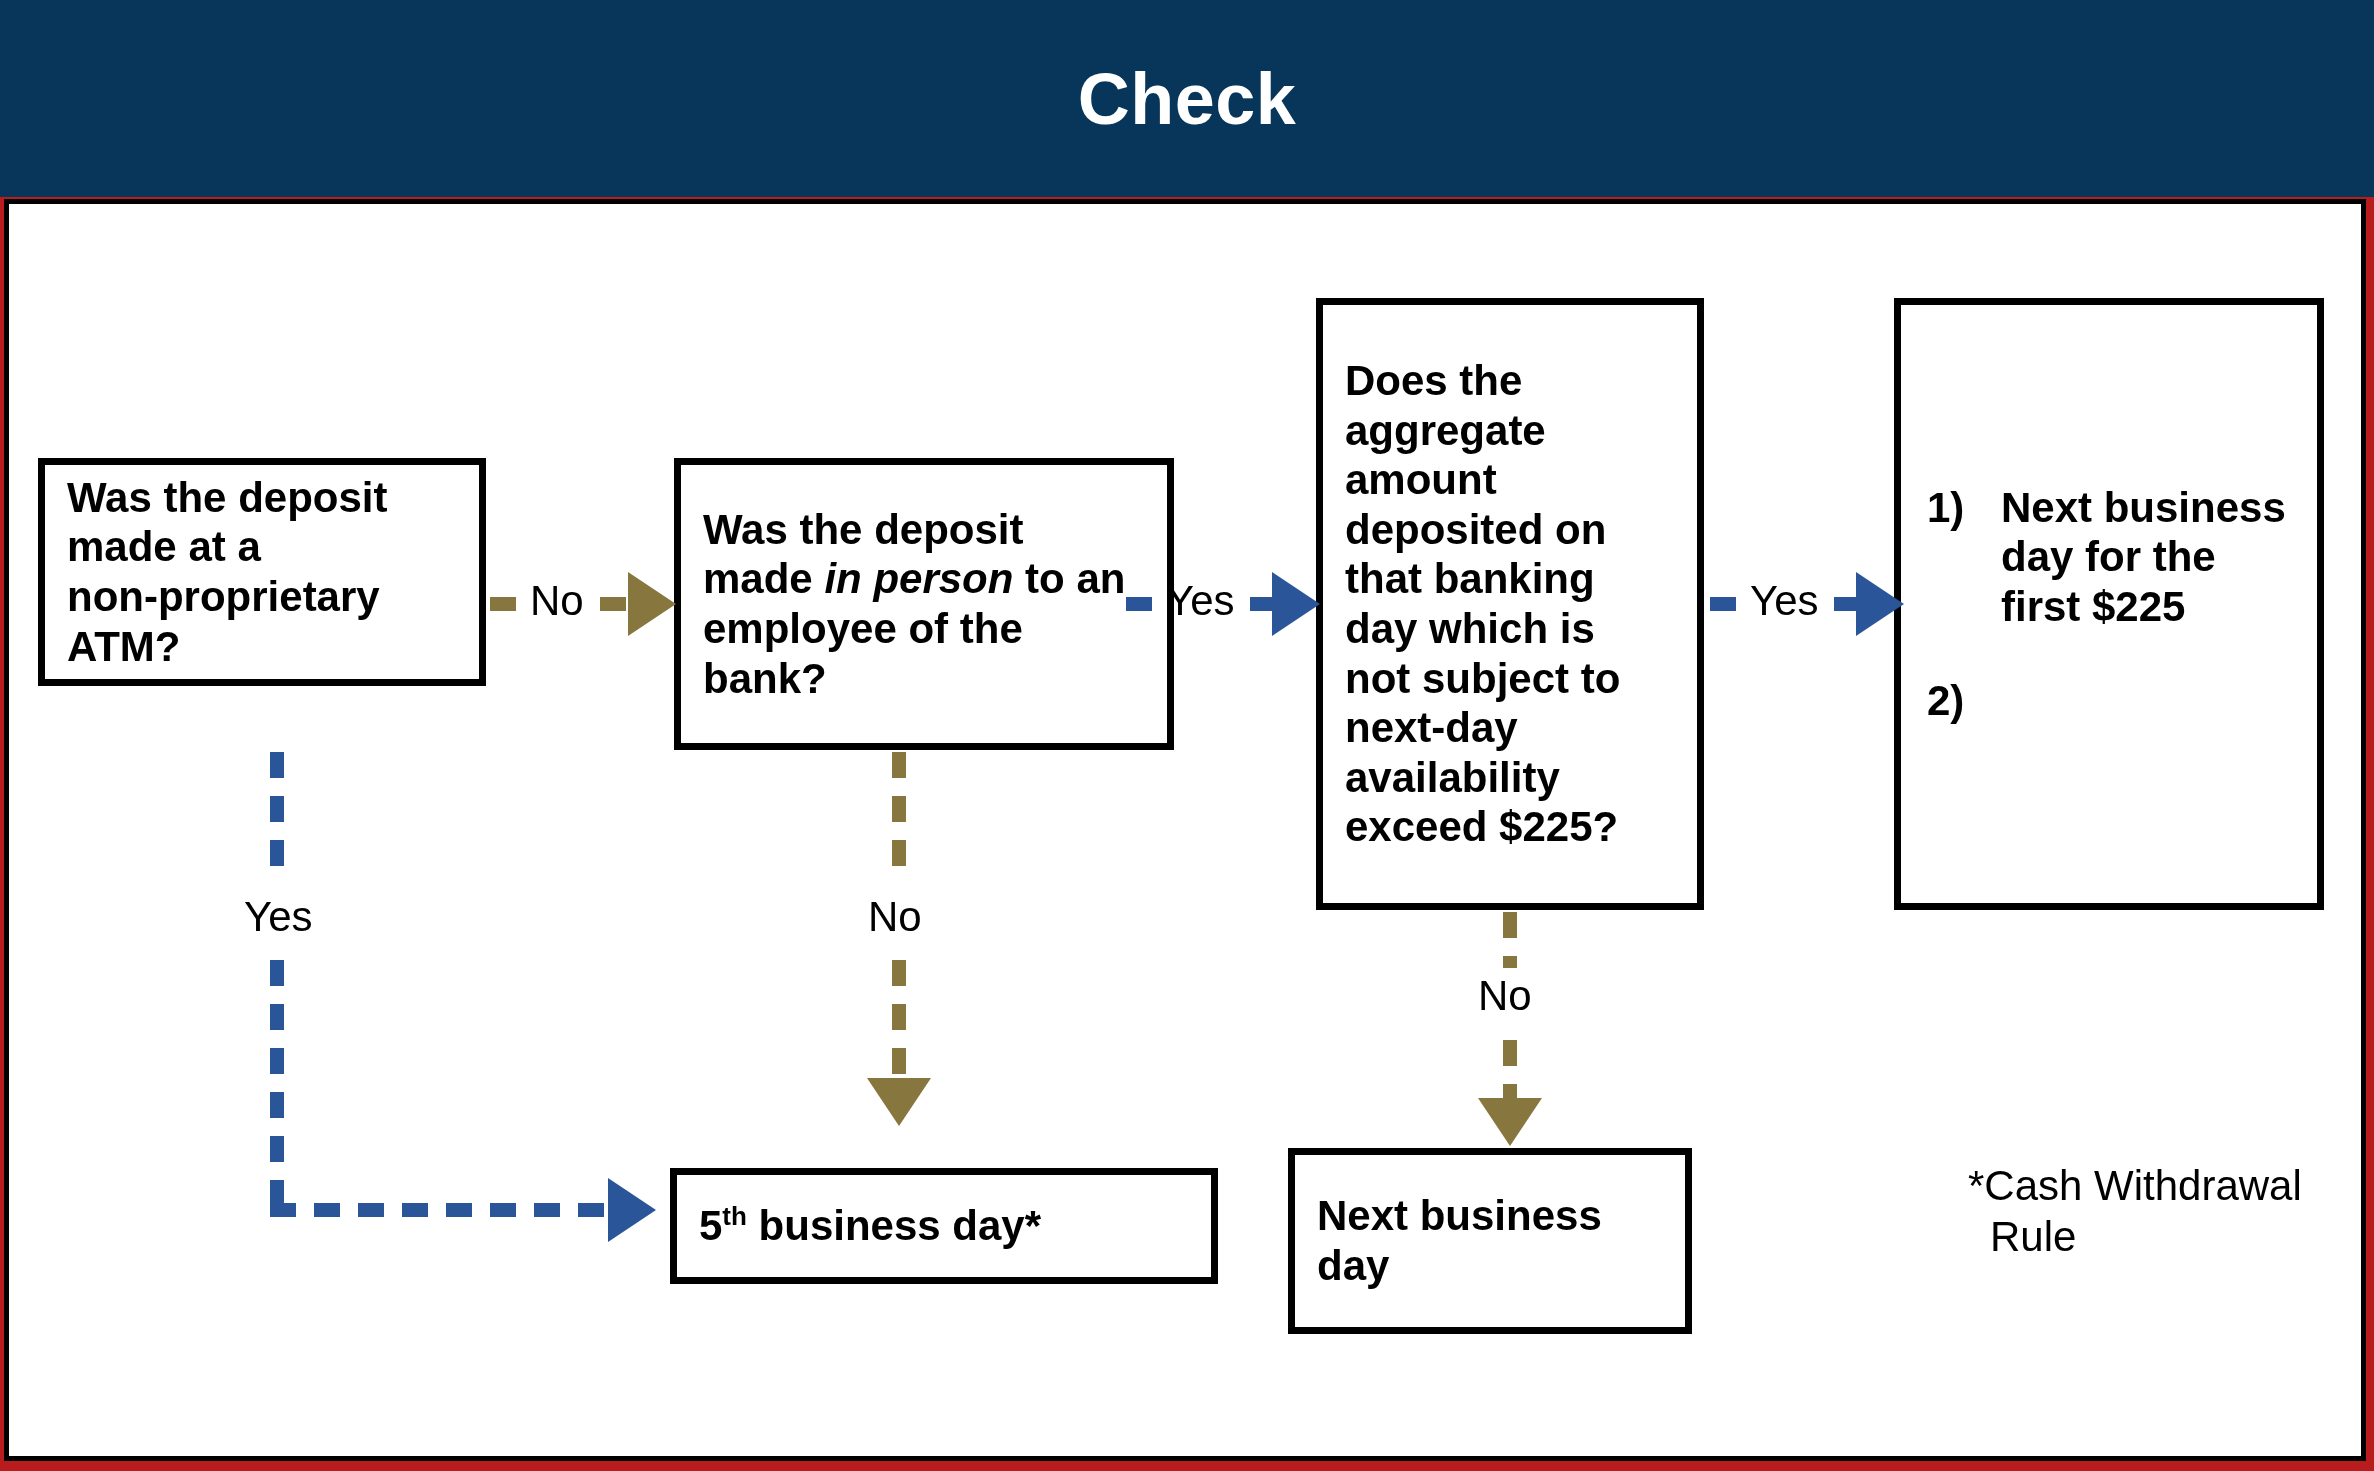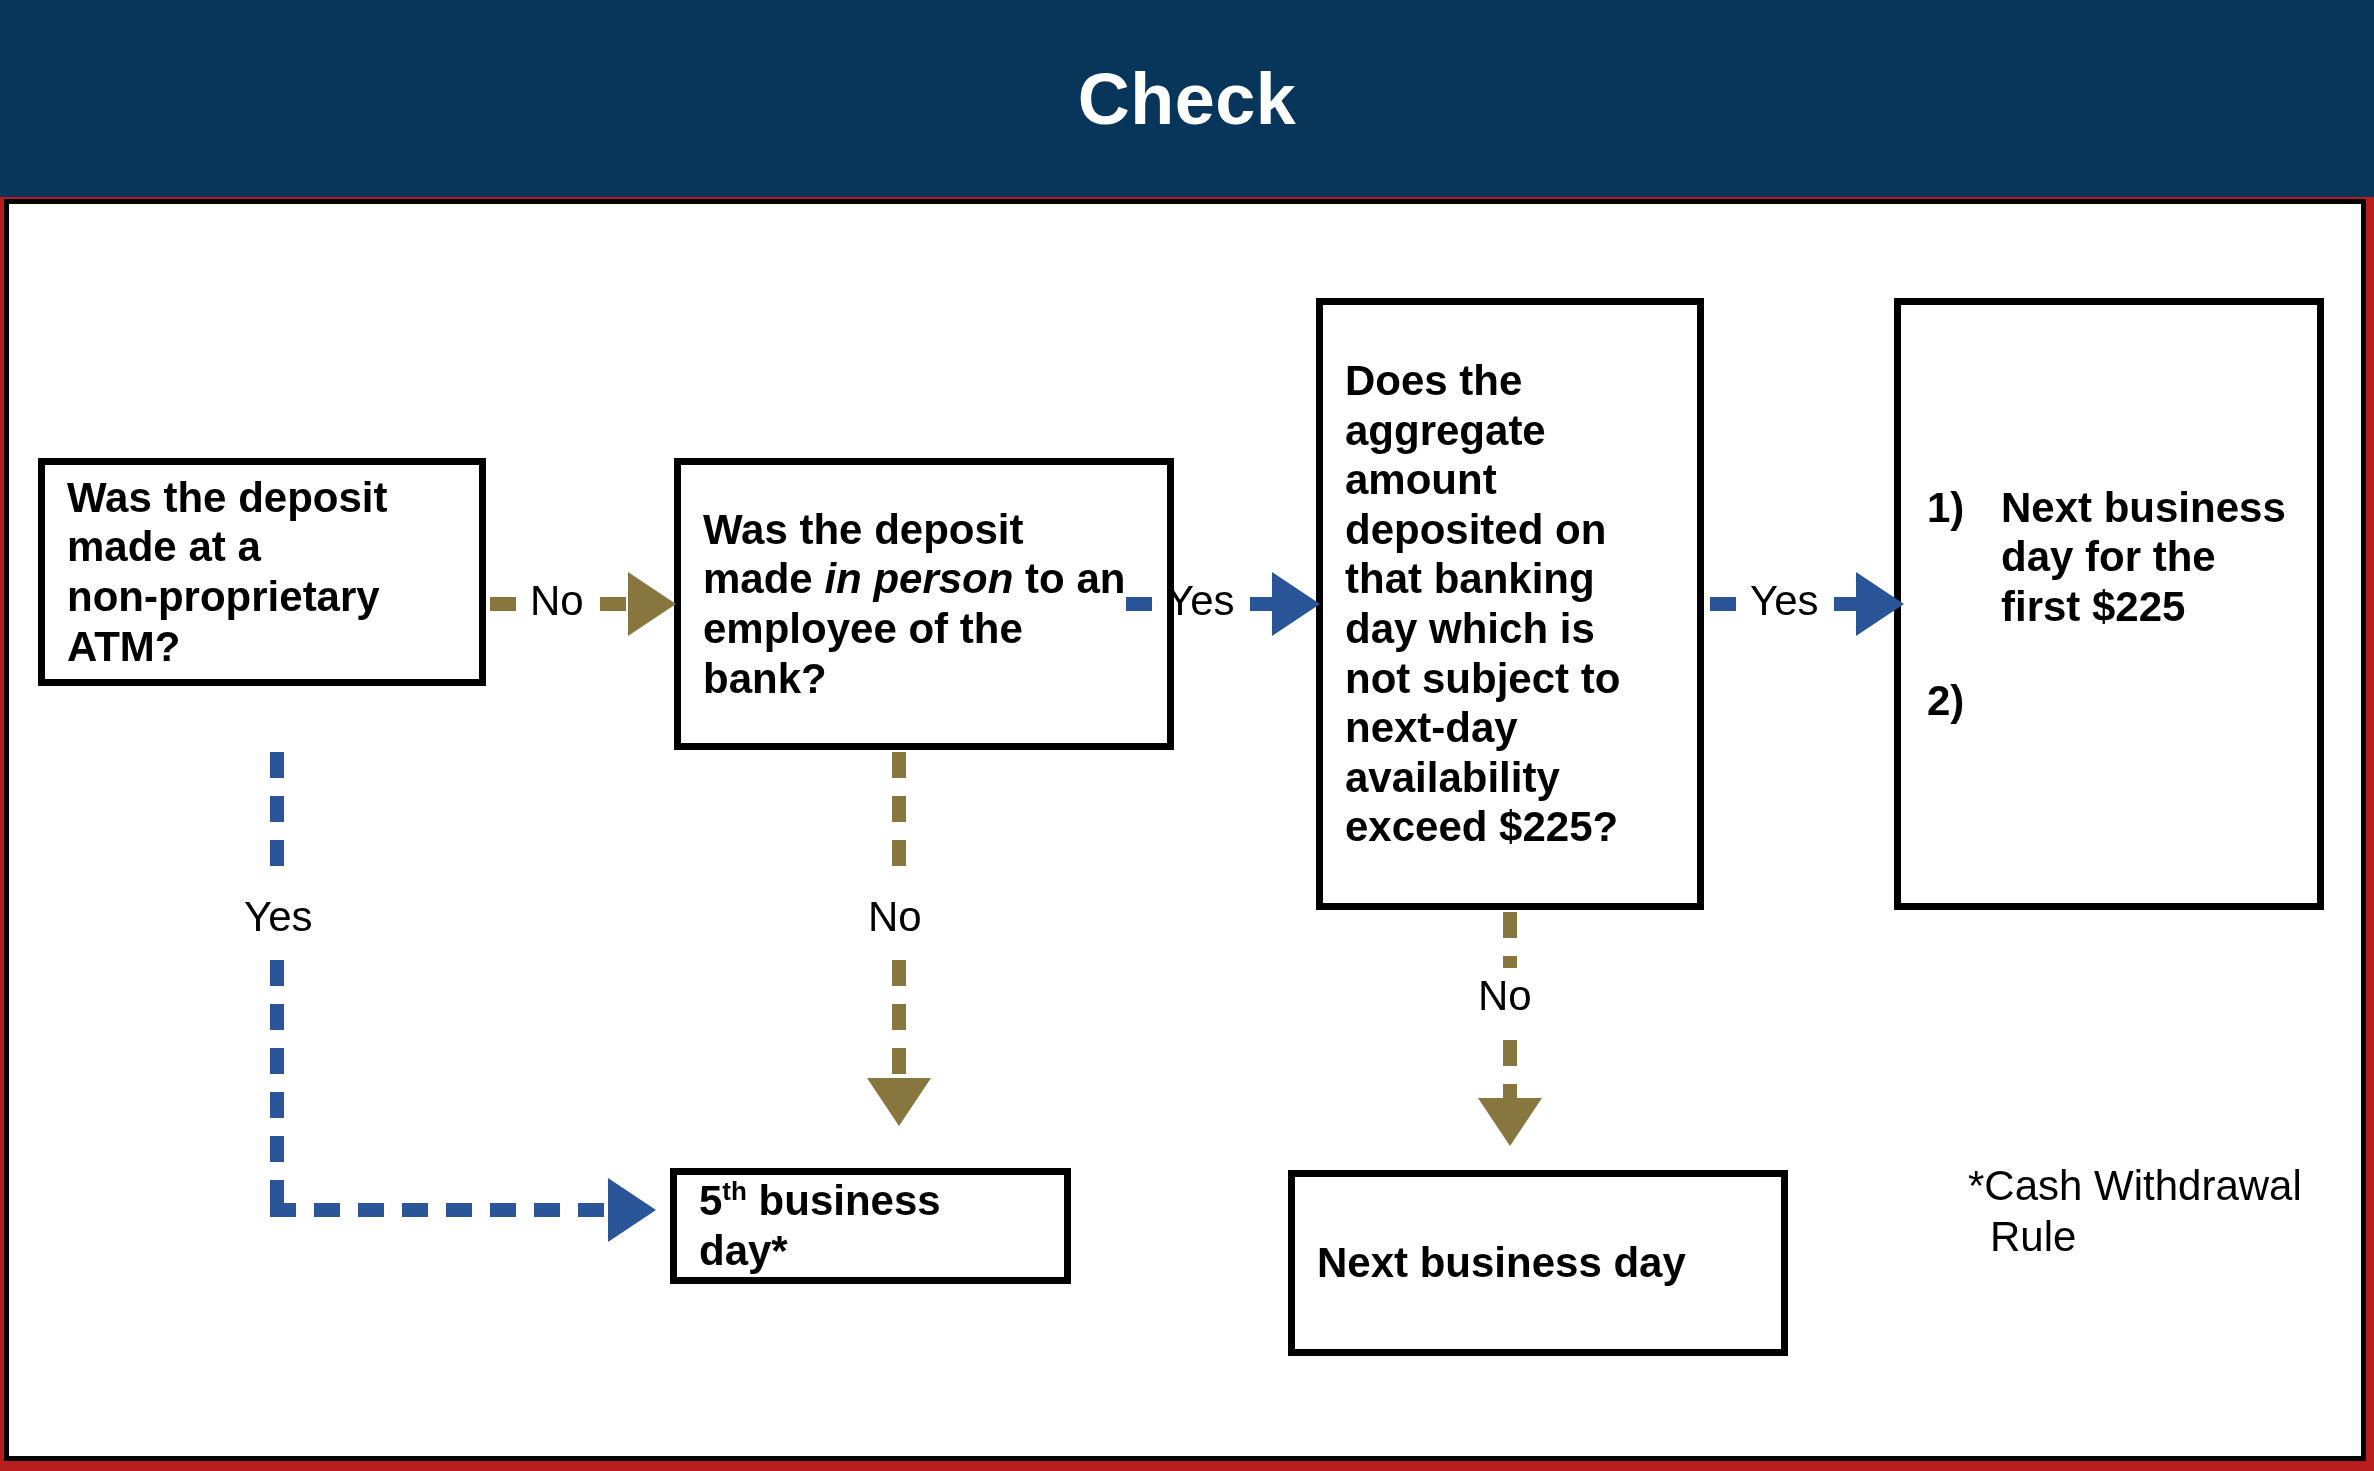--- a/index.html
+++ b/index.html
@@ -65,22 +65,22 @@
     line-height: 1.18;
     color: #000000;
     padding: 0 30px 0 22px;
   }
   .box-text .ital { font-style: italic; }
 
   #box-atm      { left: 38px;   top: 458px;  width: 448px;  height: 228px; }
   #box-inperson { left: 674px;  top: 458px;  width: 500px;  height: 292px; }
   #box-aggregate{ left: 1316px; top: 298px;  width: 388px;  height: 612px; }
   #box-results  { left: 1894px; top: 298px;  width: 430px;  height: 612px; }
-  #box-fifth    { left: 670px;  top: 1168px; width: 401px;  height: 116px; }
-  #box-nextday  { left: 1288px; top: 1148px; width: 500px;  height: 186px; margin-top: 22px; }
+  #box-fifth    { left: 670px;  top: 1168px; width: 548px;  height: 116px; }
+  #box-nextday  { left: 1288px; top: 1148px; width: 404px;  height: 186px; }
 
   
   .result-list {
     padding: 0 16px 0 26px;
     font-size: 42px;
     font-weight: bold;
     line-height: 1.18;
     color: #000000;
     width: 100%;
     box-sizing: border-box;

